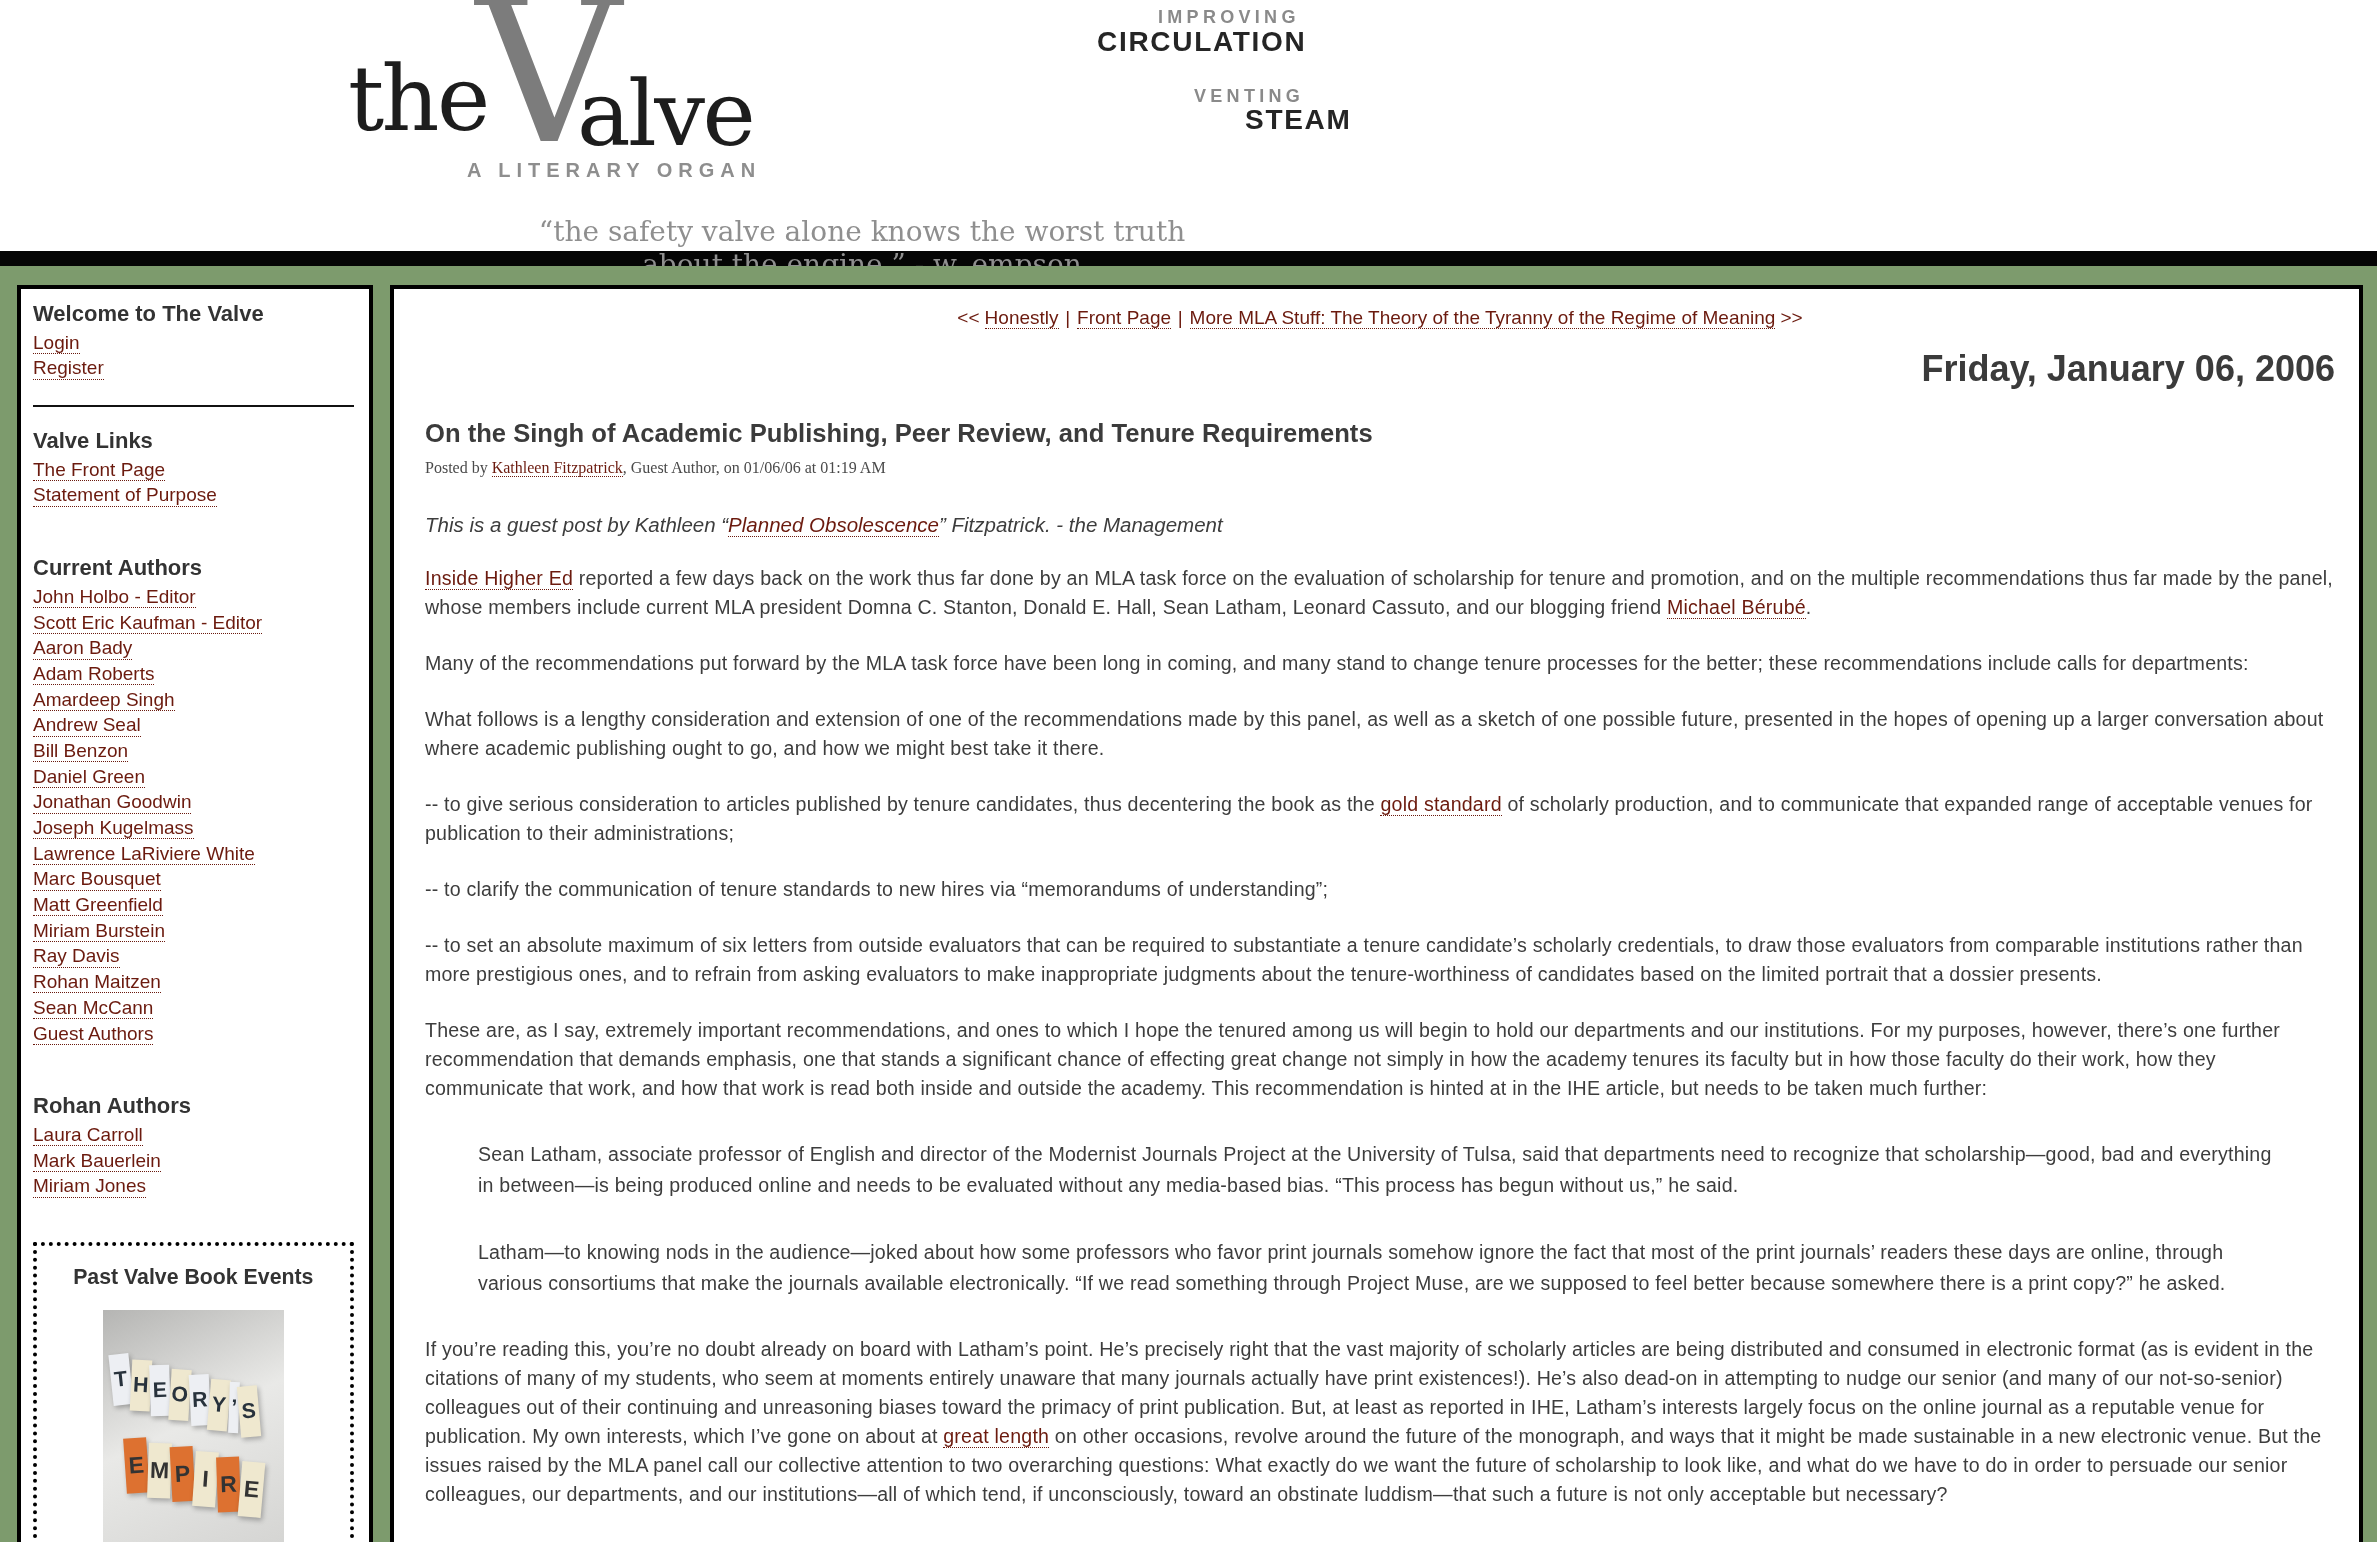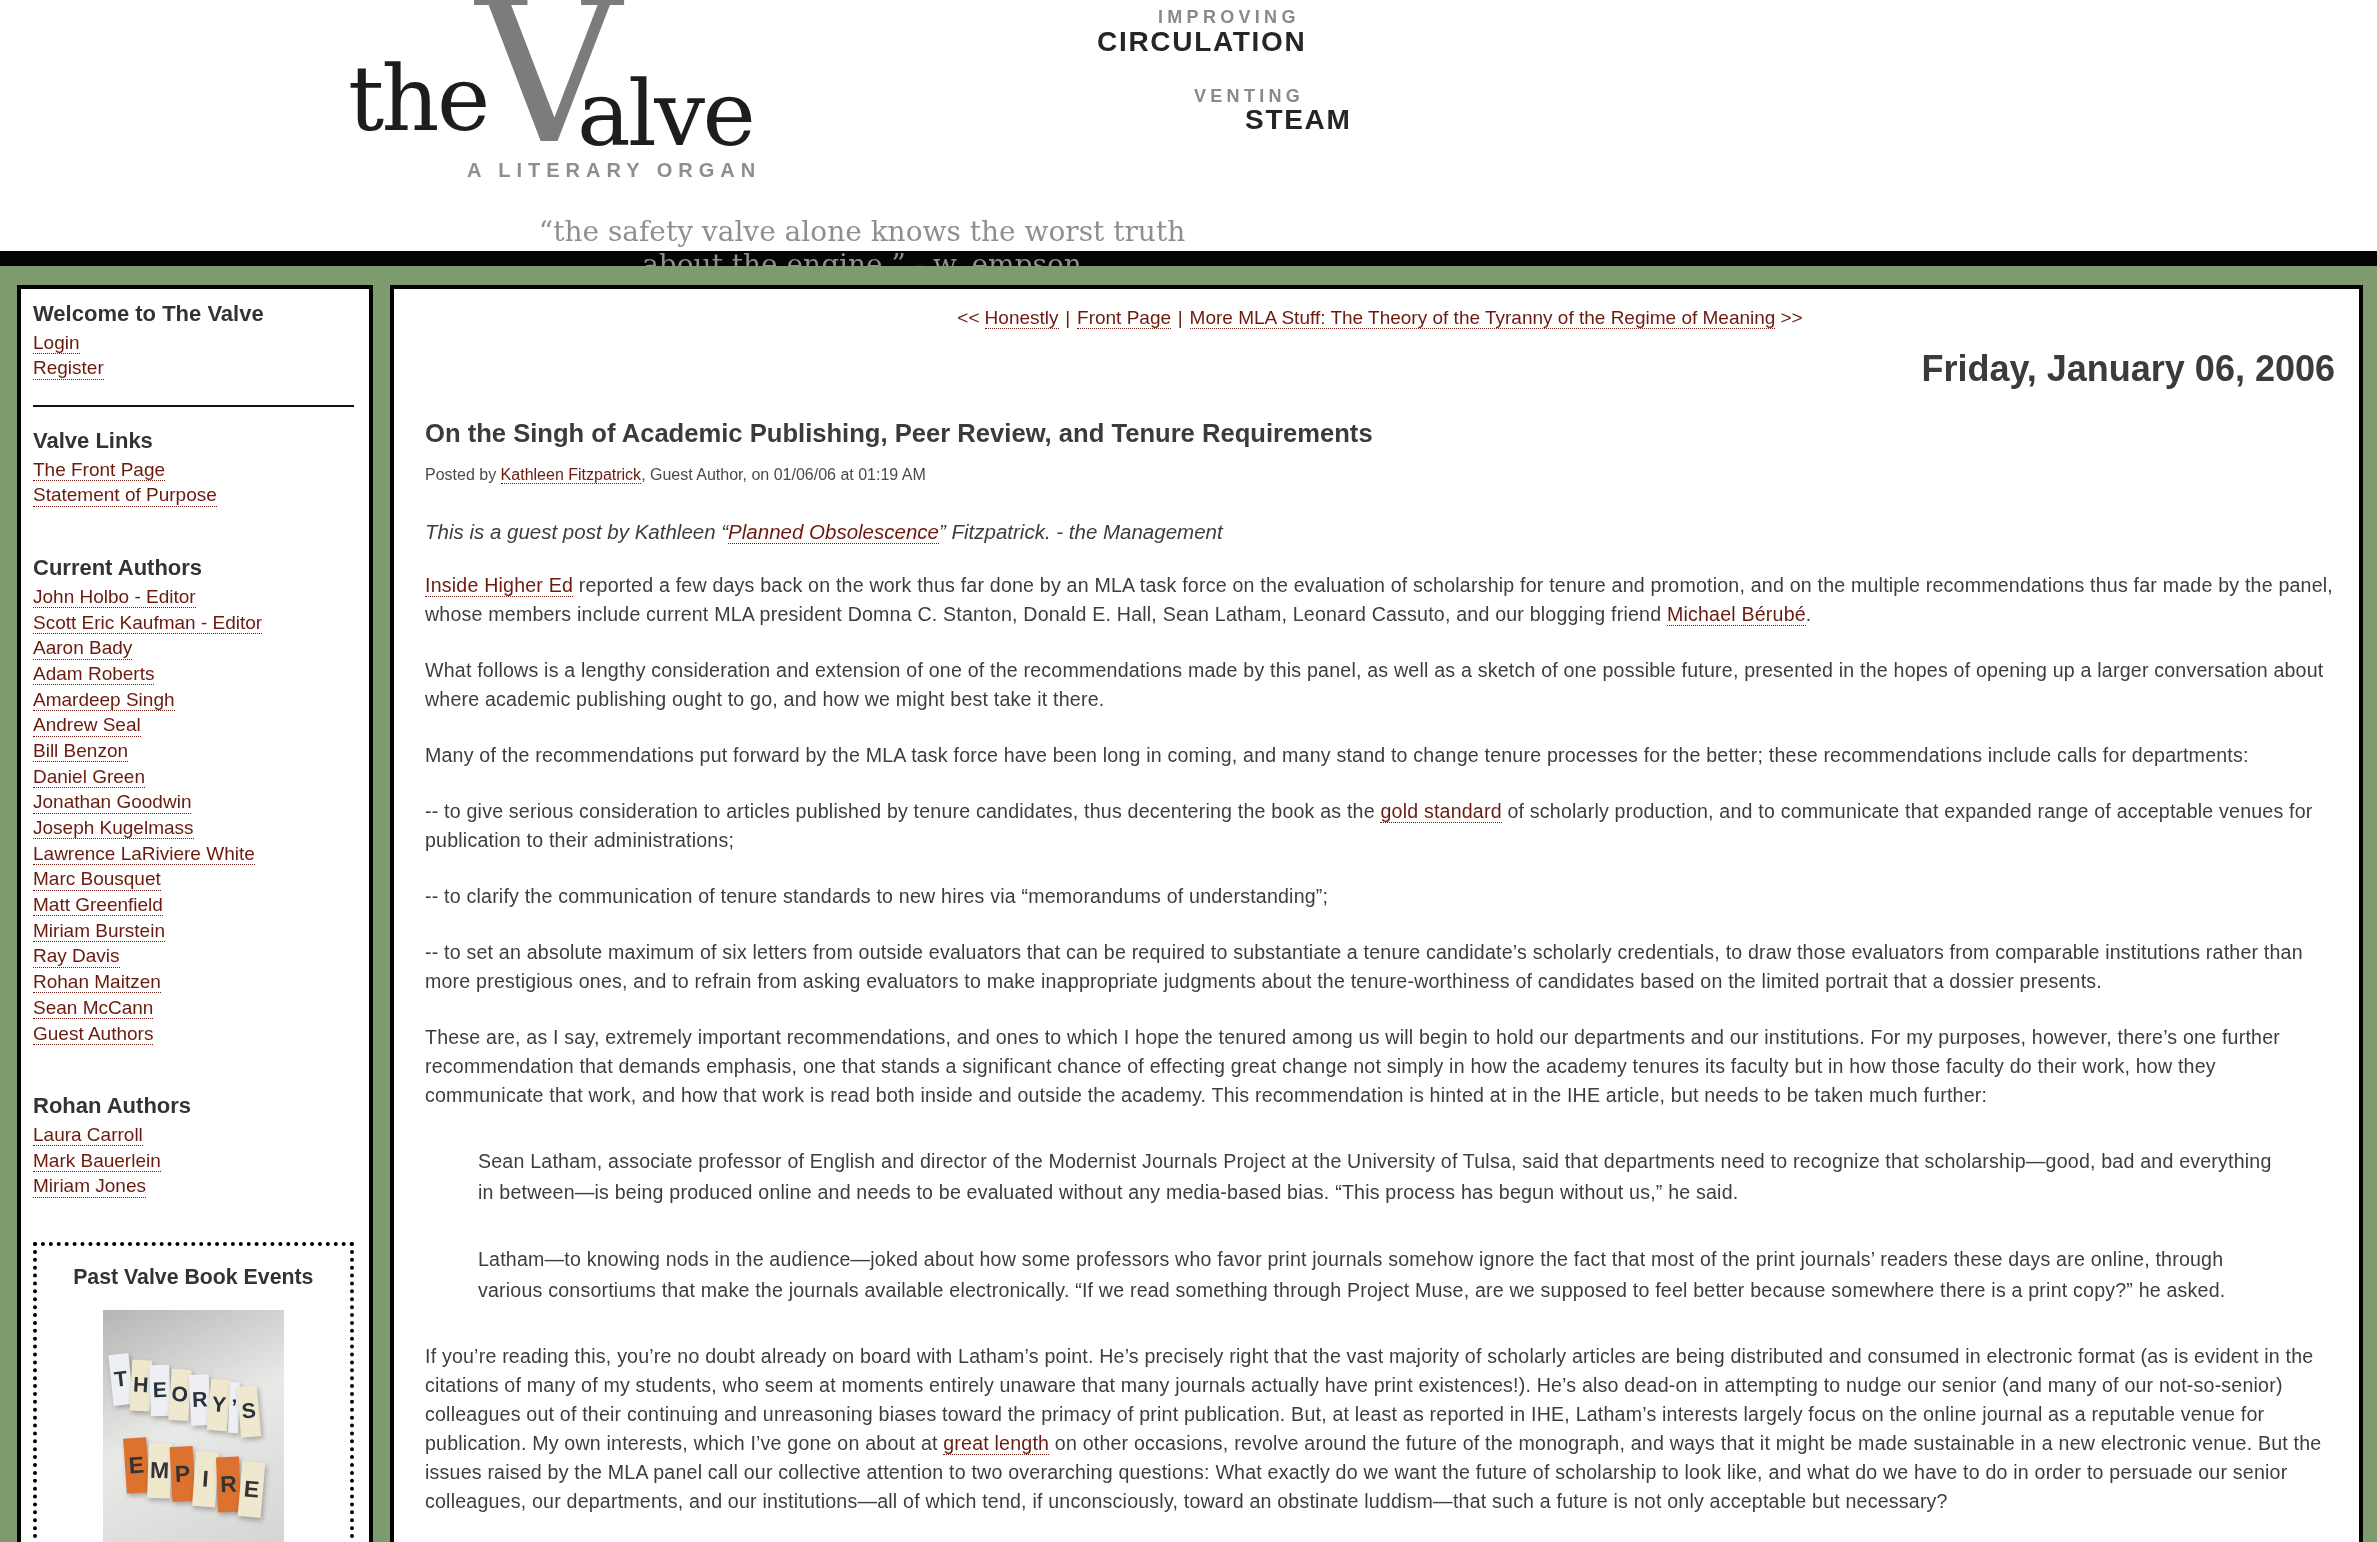--- a/index.html
+++ b/index.html
@@ -70,21 +70,21 @@
   .r2 .book-letter:nth-child(5){ transform:translateY(19px) rotate(-2deg); }
   .r2 .book-letter:nth-child(6){ transform:translateY(24px) rotate(5deg); }
 
   
   .breadcrumb { text-align:center; font-size:19px; color:#6b1a0e; margin-top:5.1px; }
   .breadcrumb a { color:#6b1a0e; text-decoration:none; border-bottom:1.7px dotted #6b1a0e; cursor:pointer; }
   .crumb-sep { margin:0 6.8px; }
   .crumb-arrow { margin:0 5.1px; }
   .post-date { text-align:right; font-size:36px; font-weight:bold; color:#3b3b3b; margin-top:19px; }
   .post-title { font-size:25.6px; font-weight:bold; color:#3b3b3b; margin:29px 0 0 0; }
-  .post-byline { font-size:16px; color:#4a4a4a; margin-top:18px; }
+  .post-byline { font-size:16px; color:#4a4a4a; margin-top:11px;font-family:Liberation Serif, serif; }
   .post-byline a, .management a, .post-body a { color:#6b1a0e; text-decoration:none;
       border-bottom:1.7px dotted #6b1a0e; cursor:pointer; }
   .management { font-style:italic; font-size:20.5px; color:#3d3d3d; margin-top:36px; }
   .post-body p { font-size:19.6px; line-height:29px; color:#3d3d3d; margin:27px 0; letter-spacing:0.2px; }
   .post-body blockquote { font-size:19.6px; line-height:31px; color:#3d3d3d;
       margin:36px 48px 36px 53px; letter-spacing:0.2px; }
 </style>
 </head>
 <body>
 
@@ -184,22 +184,22 @@
       <div class="post-date">Friday, January 06, 2006</div>
 
       <h1 class="post-title">On the Singh of Academic Publishing, Peer Review, and Tenure Requirements</h1>
 
       <div class="post-byline"><span>Posted by </span><a href="#">Kathleen Fitzpatrick</a><span>, Guest Author, on 01/06/06 at 01:19 AM</span></div>
 
       <div class="management"><span>This is a guest post by Kathleen “</span><a href="#">Planned Obsolescence</a><span>” Fitzpatrick. - the Management</span></div>
 
       <div class="post-body">
           <p><a href="#">Inside Higher Ed</a> reported a few days back on the work thus far done by an MLA task force on the evaluation of scholarship for tenure and promotion, and on the multiple recommendations thus far made by the panel, whose members include current MLA president Domna C. Stanton, Donald E. Hall, Sean Latham, Leonard Cassuto, and our blogging friend <a href="#">Michael Bérubé</a>.</p>
+          <p>Many of the recommendations put forward by the MLA task force have been long in coming, and many stand to change tenure processes for the better; these recommendations include calls for departments:</p>
           <p>What follows is a lengthy consideration and extension of one of the recommendations made by this panel, as well as a sketch of one possible future, presented in the hopes of opening up a larger conversation about where academic publishing ought to go, and how we might best take it there.</p>
-          <p>Many of the recommendations put forward by the MLA task force have been long in coming, and many stand to change tenure processes for the better; these recommendations include calls for departments:</p>
           <p>-- to give serious consideration to articles published by tenure candidates, thus decentering the book as the <a href="#">gold standard</a> of scholarly production, and to communicate that expanded range of acceptable venues for publication to their administrations;</p>
           <p>-- to clarify the communication of tenure standards to new hires via “memorandums of understanding”;</p>
           <p>-- to set an absolute maximum of six letters from outside evaluators that can be required to substantiate a tenure candidate’s scholarly credentials, to draw those evaluators from comparable institutions rather than more prestigious ones, and to refrain from asking evaluators to make inappropriate judgments about the tenure-worthiness of candidates based on the limited portrait that a dossier presents.</p>
           <p>These are, as I say, extremely important recommendations, and ones to which I hope the tenured among us will begin to hold our departments and our institutions.  For my purposes, however, there’s one further recommendation that demands emphasis, one that stands a significant chance of effecting great change not simply in how the academy tenures its faculty but in how those faculty do their work, how they communicate that work, and how that work is read both inside and outside the academy.  This recommendation is hinted at in the IHE article, but needs to be taken much further:</p>
           <blockquote>Sean Latham, associate professor of English and director of the Modernist Journals Project at the University of Tulsa, said that departments need to recognize that scholarship—good, bad and everything in between—is being produced online and needs to be evaluated without any media-based bias. “This process has begun without us,” he said.</blockquote>
           <blockquote>Latham—to knowing nods in the audience—joked about how some professors who favor print journals somehow ignore the fact that most of the print journals’ readers these days are online, through various consortiums that make the journals available electronically. “If we read something through Project Muse, are we supposed to feel better because somewhere there is a print copy?” he asked.</blockquote>
           <p>If you’re reading this, you’re no doubt already on board with Latham’s point.  He’s precisely right that the vast majority of scholarly articles are being distributed and consumed in electronic format (as is evident in the citations of many of my students, who seem at moments entirely unaware that many journals actually have print existences!).  He’s also dead-on in attempting to nudge our senior (and many of our not-so-senior) colleagues out of their continuing and unreasoning biases toward the primacy of print publication.  But, at least as reported in IHE, Latham’s interests largely focus on the online journal as a reputable venue for publication.  My own interests, which I’ve gone on about at <a href="#">great length</a> on other occasions, revolve around the future of the monograph, and ways that it might be made sustainable in a new electronic venue.  But the issues raised by the MLA panel call our collective attention to two overarching questions:  What exactly do we want the future of scholarship to look like, and what do we have to do in order to persuade our senior colleagues, our departments, and our institutions—all of which tend, if unconsciously, toward an obstinate luddism—that such a future is not only acceptable but necessary?</p>
         </div>
     </main>
 

